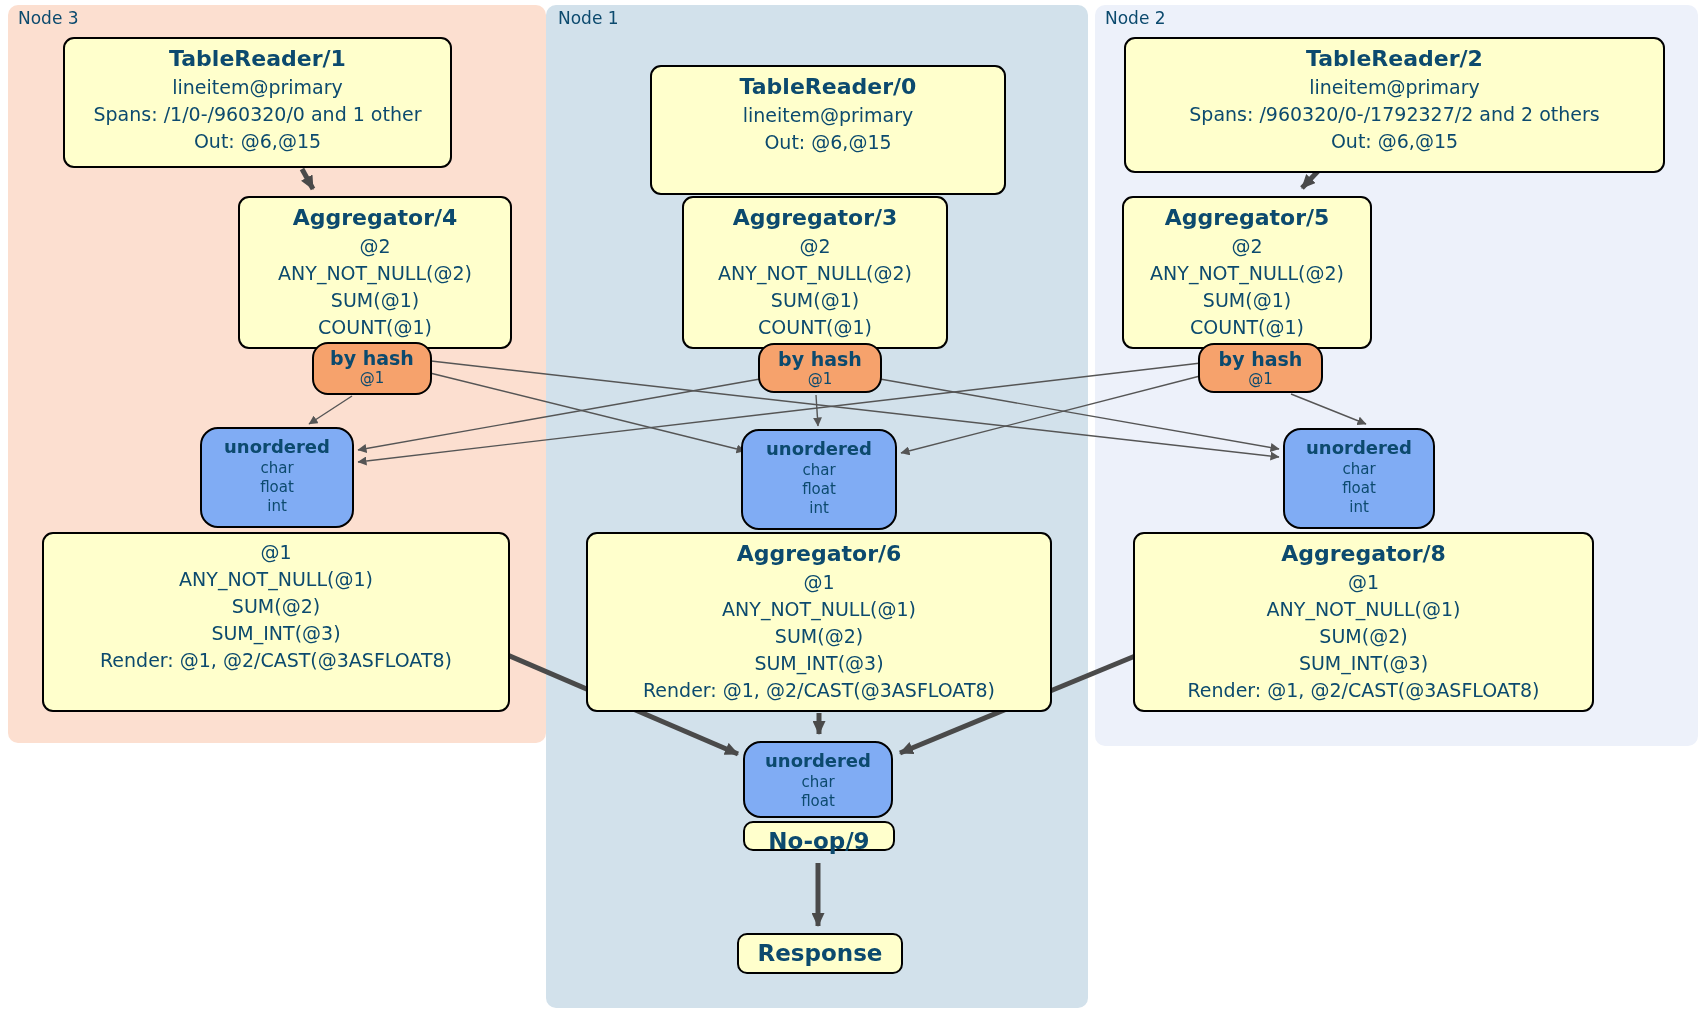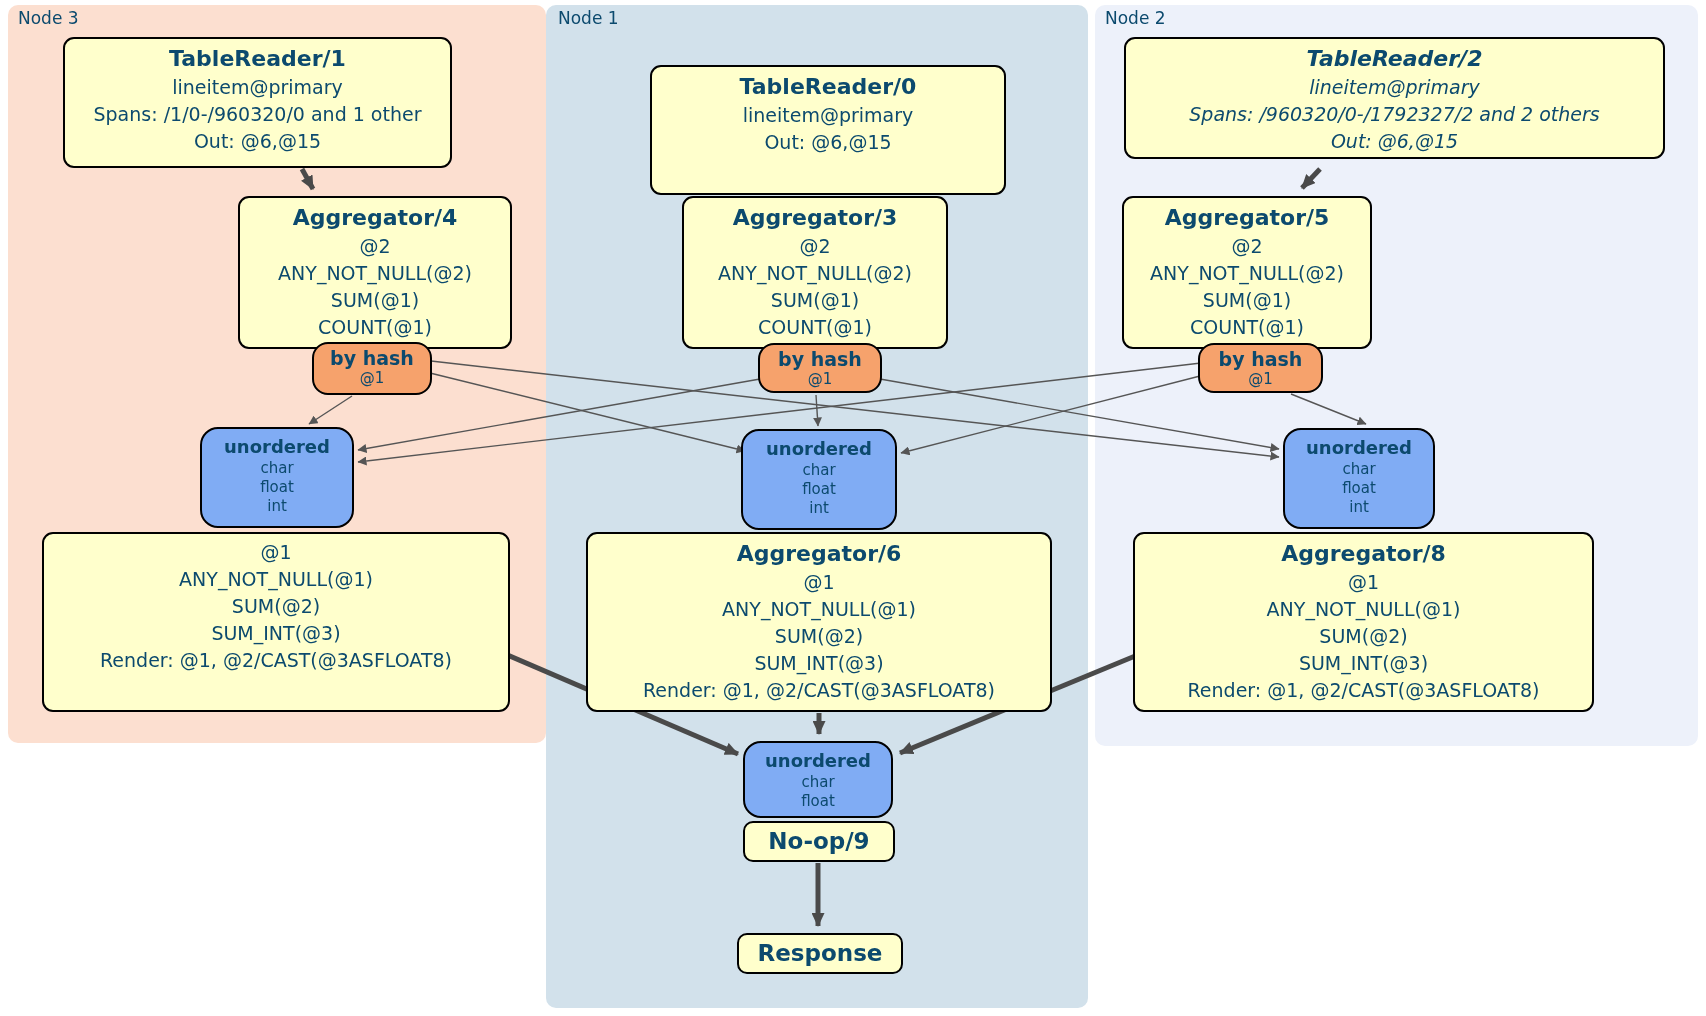--- a/index.html
+++ b/index.html
@@ -151,25 +151,25 @@
     <div class="l">SUM_INT(@3)</div>
     <div class="l">Render: @1, @2/CAST(@3ASFLOAT8)</div>
   </div>
 
   <div class="sync" style="left:743px;top:741px;width:150px;height:77px;">
     <div class="t">unordered</div>
     <div class="l">char</div>
     <div class="l">float</div>
   </div>
 
-  <div class="mini" style="left:743px;top:821px;width:152px;height:41px;">No-op/9</div>
+  <div class="mini" style="left:743px;top:821px;width:152px;height:30px;">No-op/9</div>
 
   <div class="mini" style="left:737px;top:933px;width:166px;height:41px;">Response</div>
 
-  <div class="proc" style="left:1124px;top:37px;width:541px;height:122px;font-style:italic;">
+  <div class="proc" style="left:1124px;top:37px;width:541px;height:136px;">
     <div class="t">TableReader/2</div>
     <div class="l">lineitem@primary</div>
     <div class="l">Spans: /960320/0-/1792327/2 and 2 others</div>
     <div class="l">Out: @6,@15</div>
   </div>
 
   <div class="proc" style="left:1122px;top:196px;width:250px;height:153px;">
     <div class="t">Aggregator/5</div>
     <div class="l">@2</div>
     <div class="l">ANY_NOT_NULL(@2)</div>

